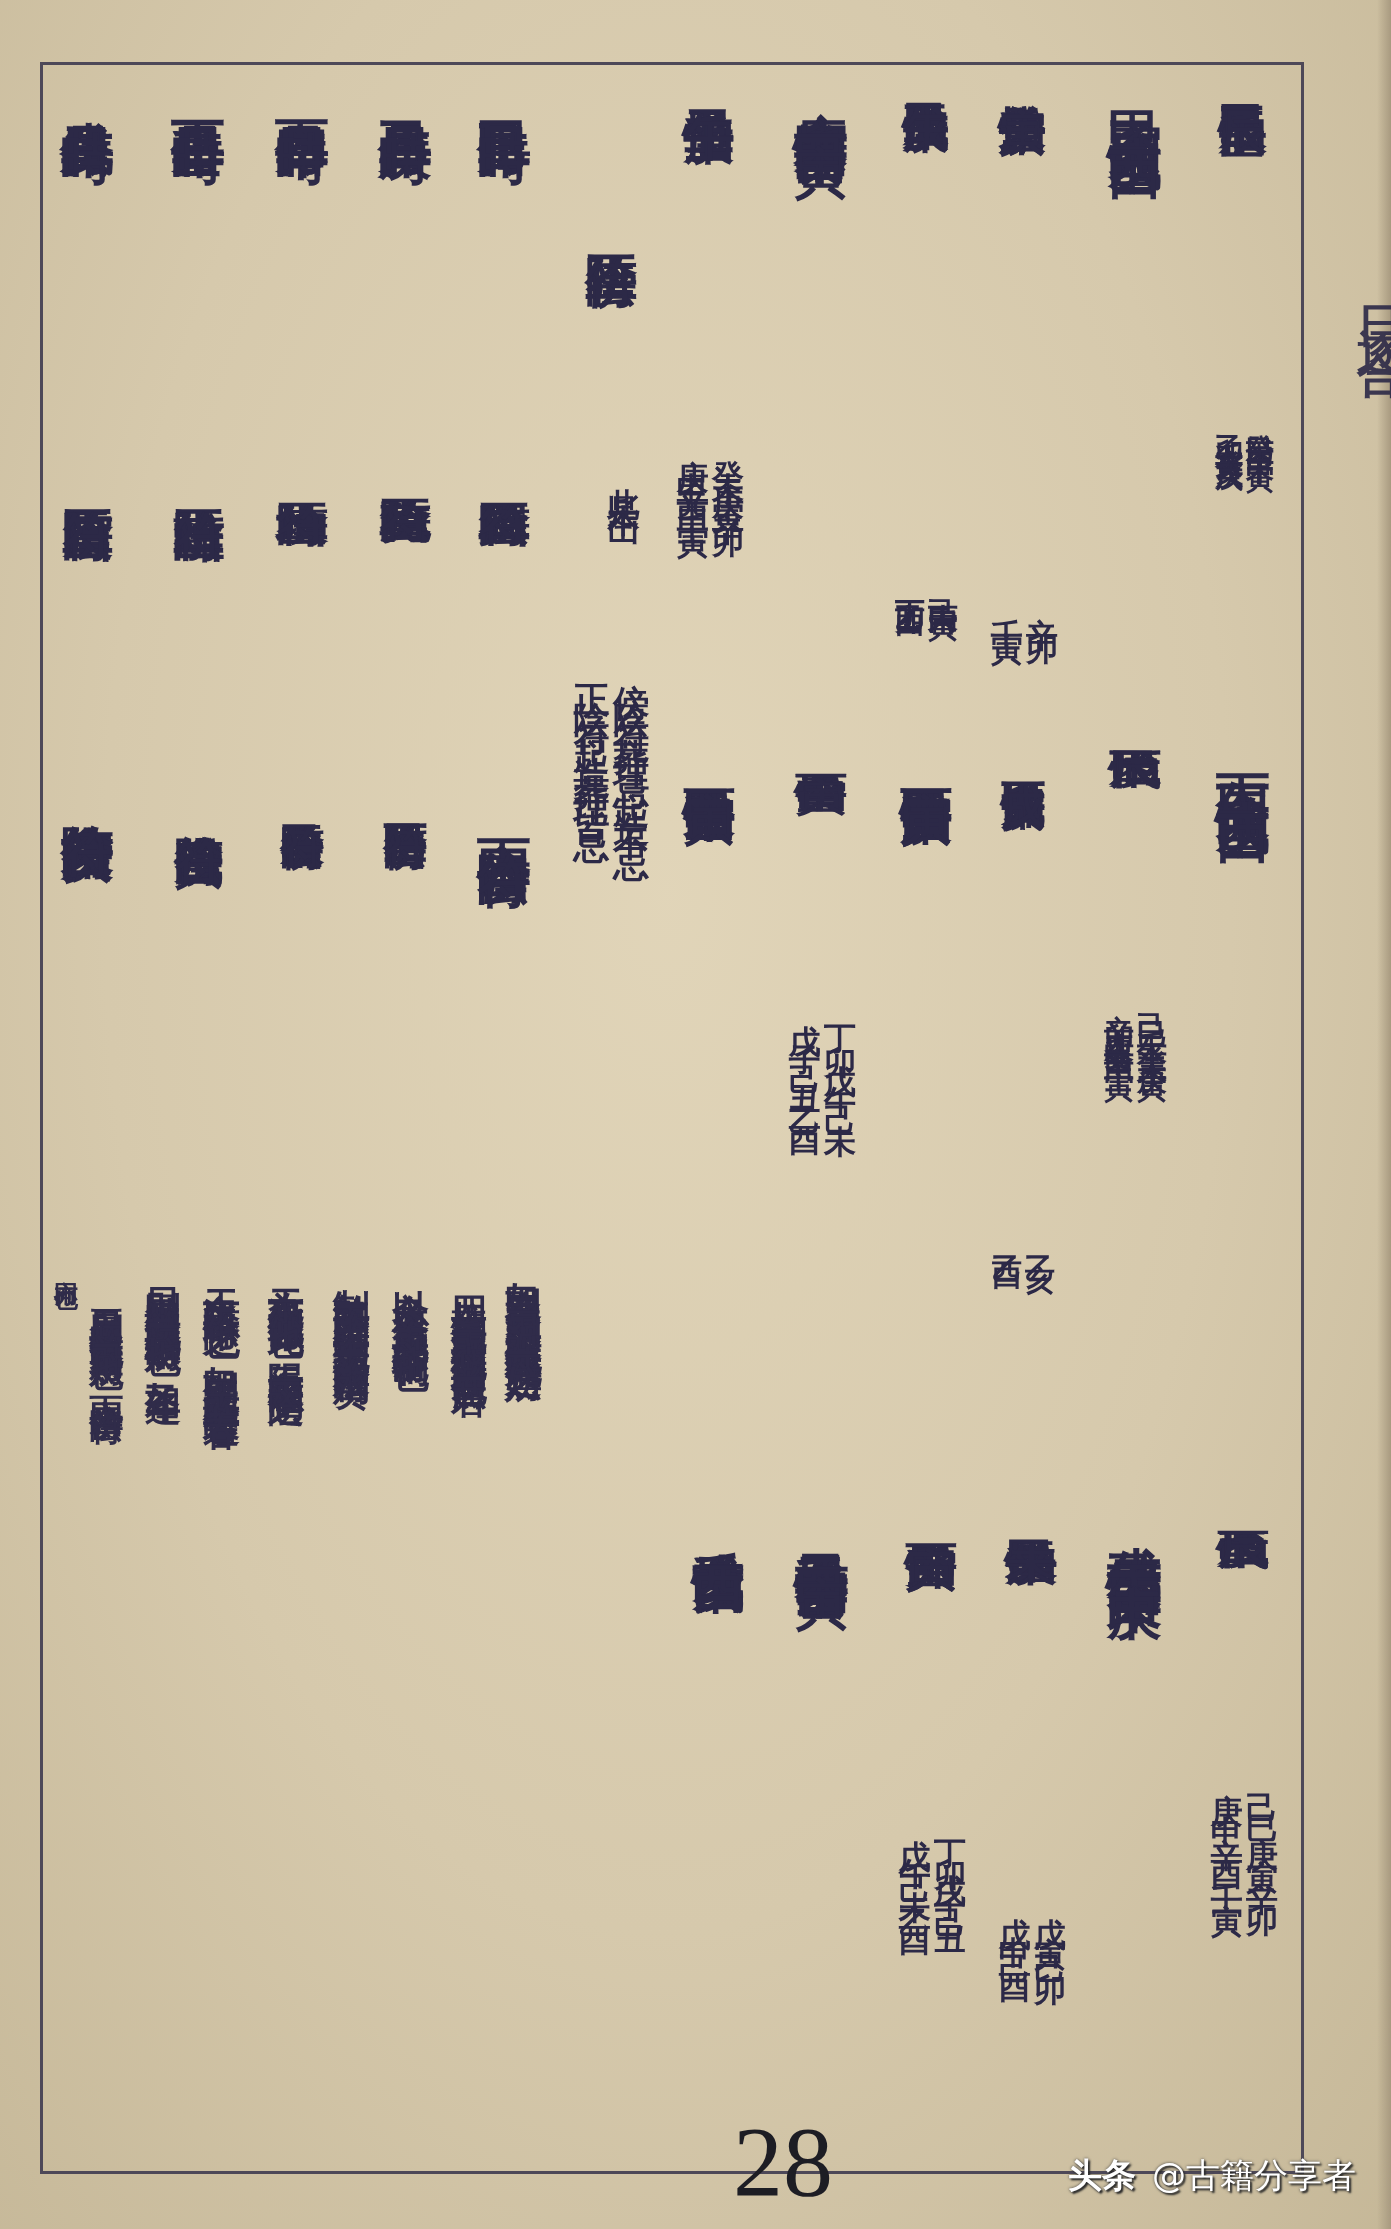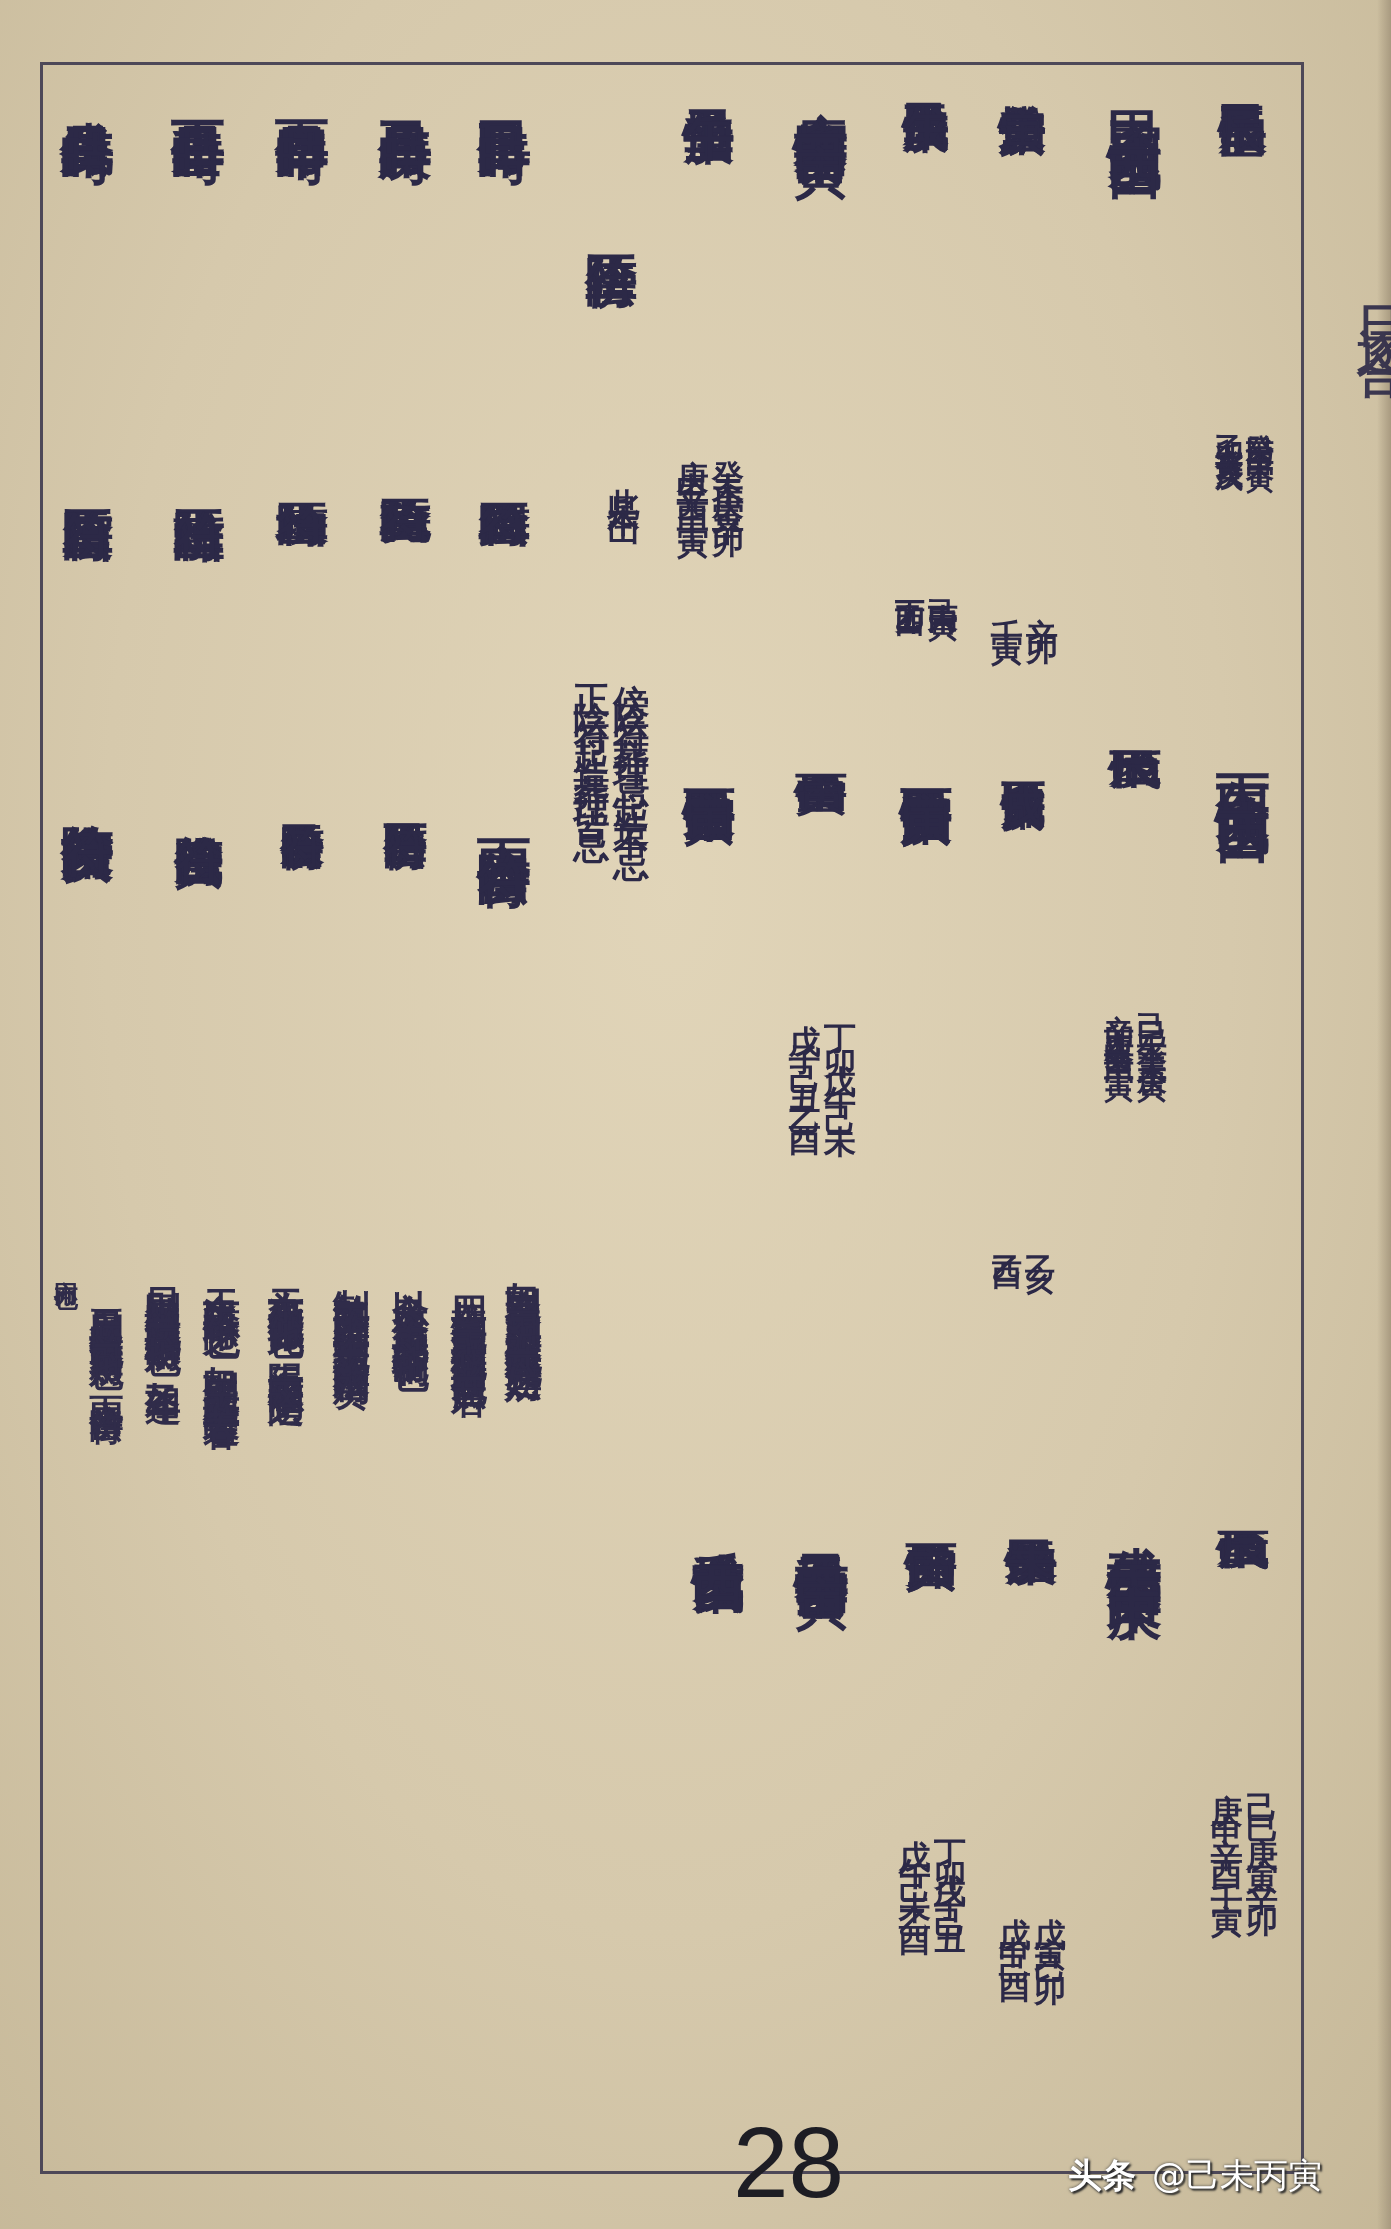--- a/index.html
+++ b/index.html
@@ -30,21 +30,21 @@
   .pair {
     position: absolute; writing-mode: vertical-rl; text-orientation: upright;
     line-height: 1.1; white-space: nowrap; color: #2c2947; font-weight: 700;
     font-family: "DejaVu Serif", serif;
   }
   .pair span { display: block; }
   .comment { color: #302c4a; font-weight: 700; }
   .margin-title { color: #2c2947; opacity: 0.9; }
   .page-number {
     position: absolute; left: 733px; top: 2112px; font-size: 100px; line-height: 1;
-    font-family: Liberation Sans, sans-serif; color: #1d1d24;
+    font-family: Liberation Serif, serif; color: #1d1d24;
   }
   .watermark {
     position: absolute; left: 1068px; top: 2158px; font-size: 34px; line-height: 1;
     color: #ffffff; font-family: "DejaVu Sans", sans-serif;
     text-shadow: 2px 2px 2px #2a2a2a, 0 0 3px #444;
     white-space: nowrap;
   }
   .watermark .brand { font-weight: 700; margin-right: 16px; }
 </style>
 </head>
@@ -157,14 +157,14 @@
 <div class="v comment" style="left:392px;top:1260px;font-size:37px;letter-spacing:5px;">以命及柰主命為鬼來則亦能制也</div>
 <div class="v comment" style="left:333px;top:1260px;font-size:37px;letter-spacing:4px;">制煞法甲干為陰符則壬干為鬼殺如乙干為陰符則癸</div>
 <div class="v comment" style="left:269px;top:1260px;font-size:36px;letter-spacing:3px;">干為鬼殺可能制也餘倣此也　陽干之殺以陽干制之陰</div>
 <div class="v comment" style="left:203px;top:1260px;font-size:37px;letter-spacing:4px;">干之殺以陰干除之也　如甲年艮巽山為正陰符若逢春</div>
 <div class="v comment" style="left:146px;top:1260px;font-size:36px;letter-spacing:3px;">日則甲木得旺故凶也秋月則死絕故無妨也　如乙年逢</div>
 <div class="v comment" style="left:90px;top:1281px;font-size:34px;letter-spacing:3px;">夏日則土得生旺故凶也逢春日則無妨也　丙辛山傍陰符</div>
 <div class="v comment" style="left:54px;top:1262px;font-size:24px;letter-spacing:2px;">亦同也</div>
 
 <div class="page-number">28</div>
 <div class="watermark">
-  <span class="brand">头条</span><span>@己未丙寅</span>
+  <span class="brand">头条</span><span>@古籍分享者</span>
 </div>
 
 </body></html>

